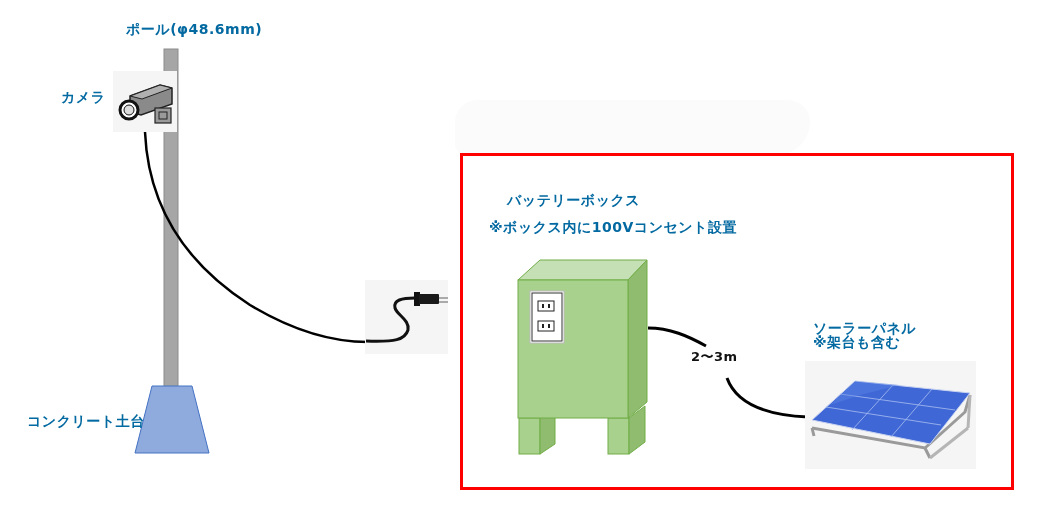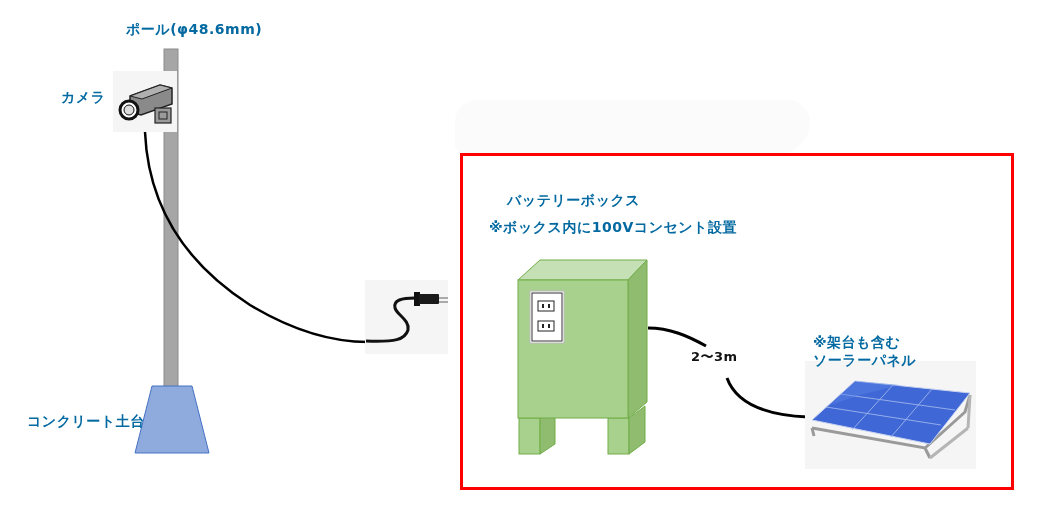--- a/index.html
+++ b/index.html
@@ -93,14 +93,14 @@
 </svg>
 
 <div class="redbox"></div>
 
 <div class="lbl" style="left:126px;top:21px;">ポール(φ48.6mm)</div>
 <div class="lbl" style="left:61px;top:89px;">カメラ</div>
 <div class="lbl" style="left:27px;top:413px;">コンクリート土台</div>
 <div class="lbl" style="left:507px;top:192px;text-align:center;">バッテリーボックス</div>
 <div class="lbl" style="left:477px;top:219px;margin-left:12px;">※ボックス内に100Vコンセント設置</div>
 <div class="lbl black" style="left:691px;top:348px;">2〜3m</div>
-<div class="lbl" style="left:813px;top:320px;margin-top:32px;">ソーラーパネル</div>
+<div class="lbl" style="left:813px;top:320px;">ソーラーパネル</div>
 <div class="lbl" style="left:813px;top:334px;text-align:right;">※架台も含む</div>
 
 </body></html>

